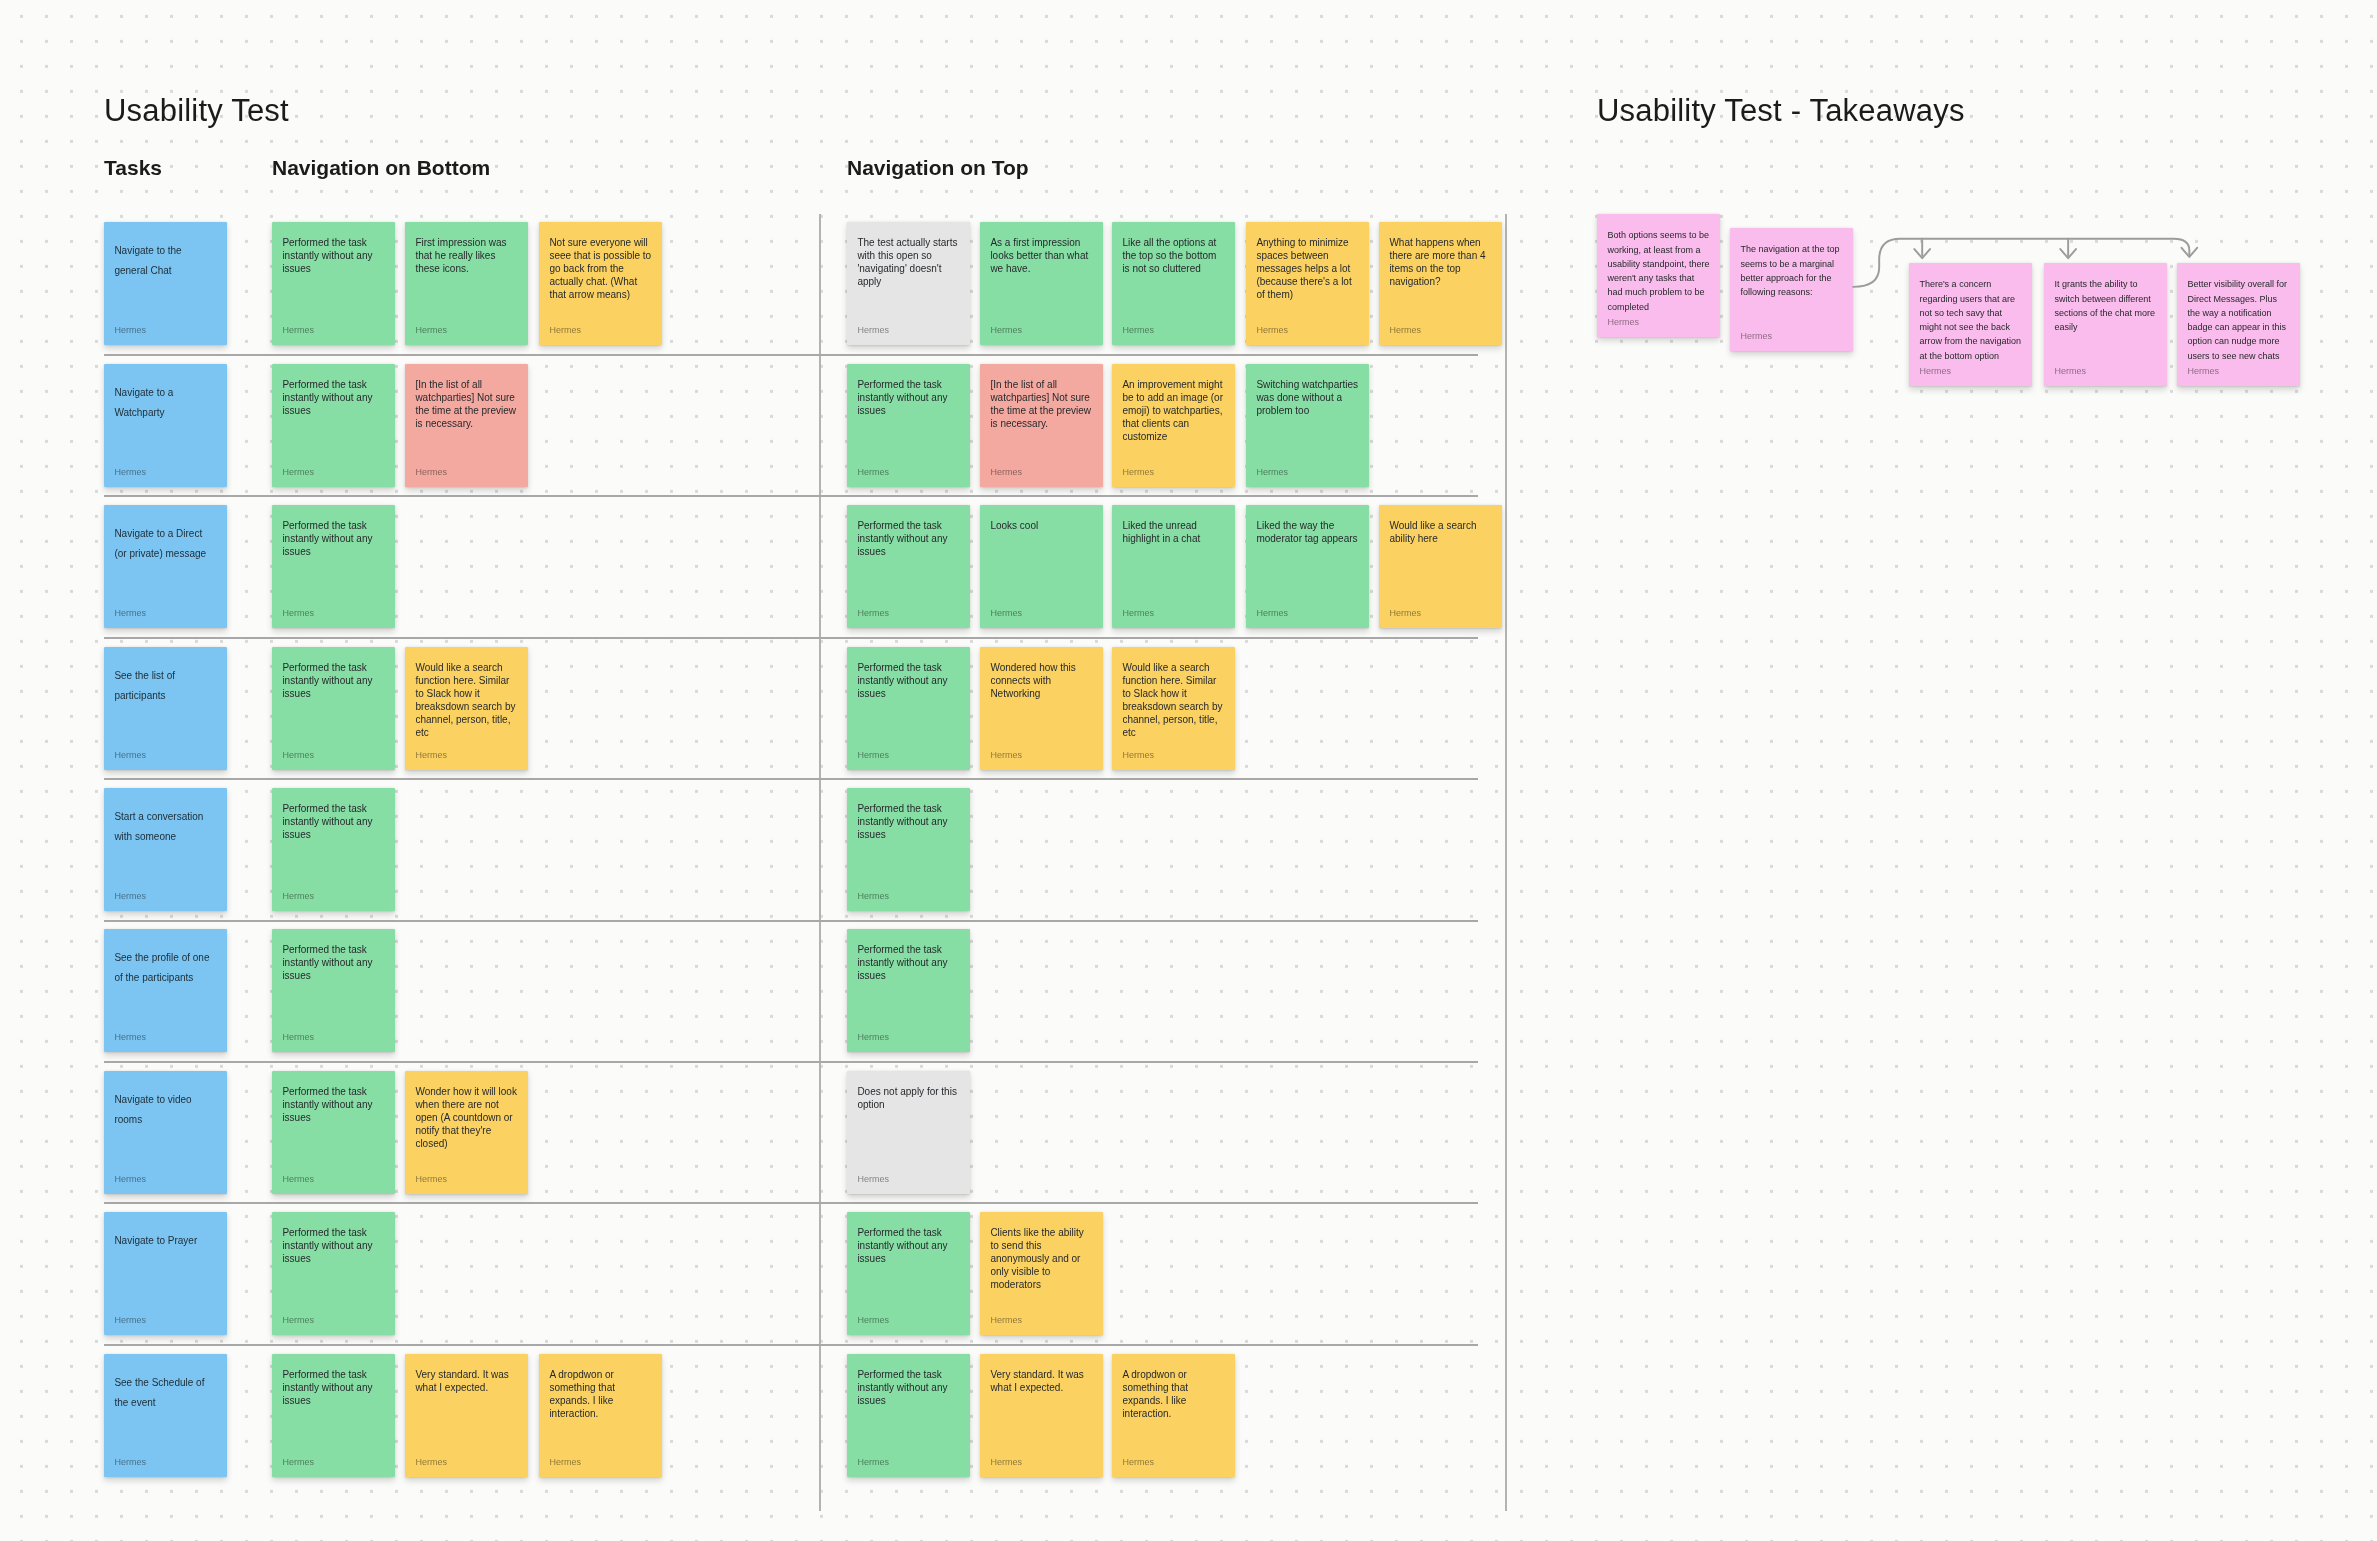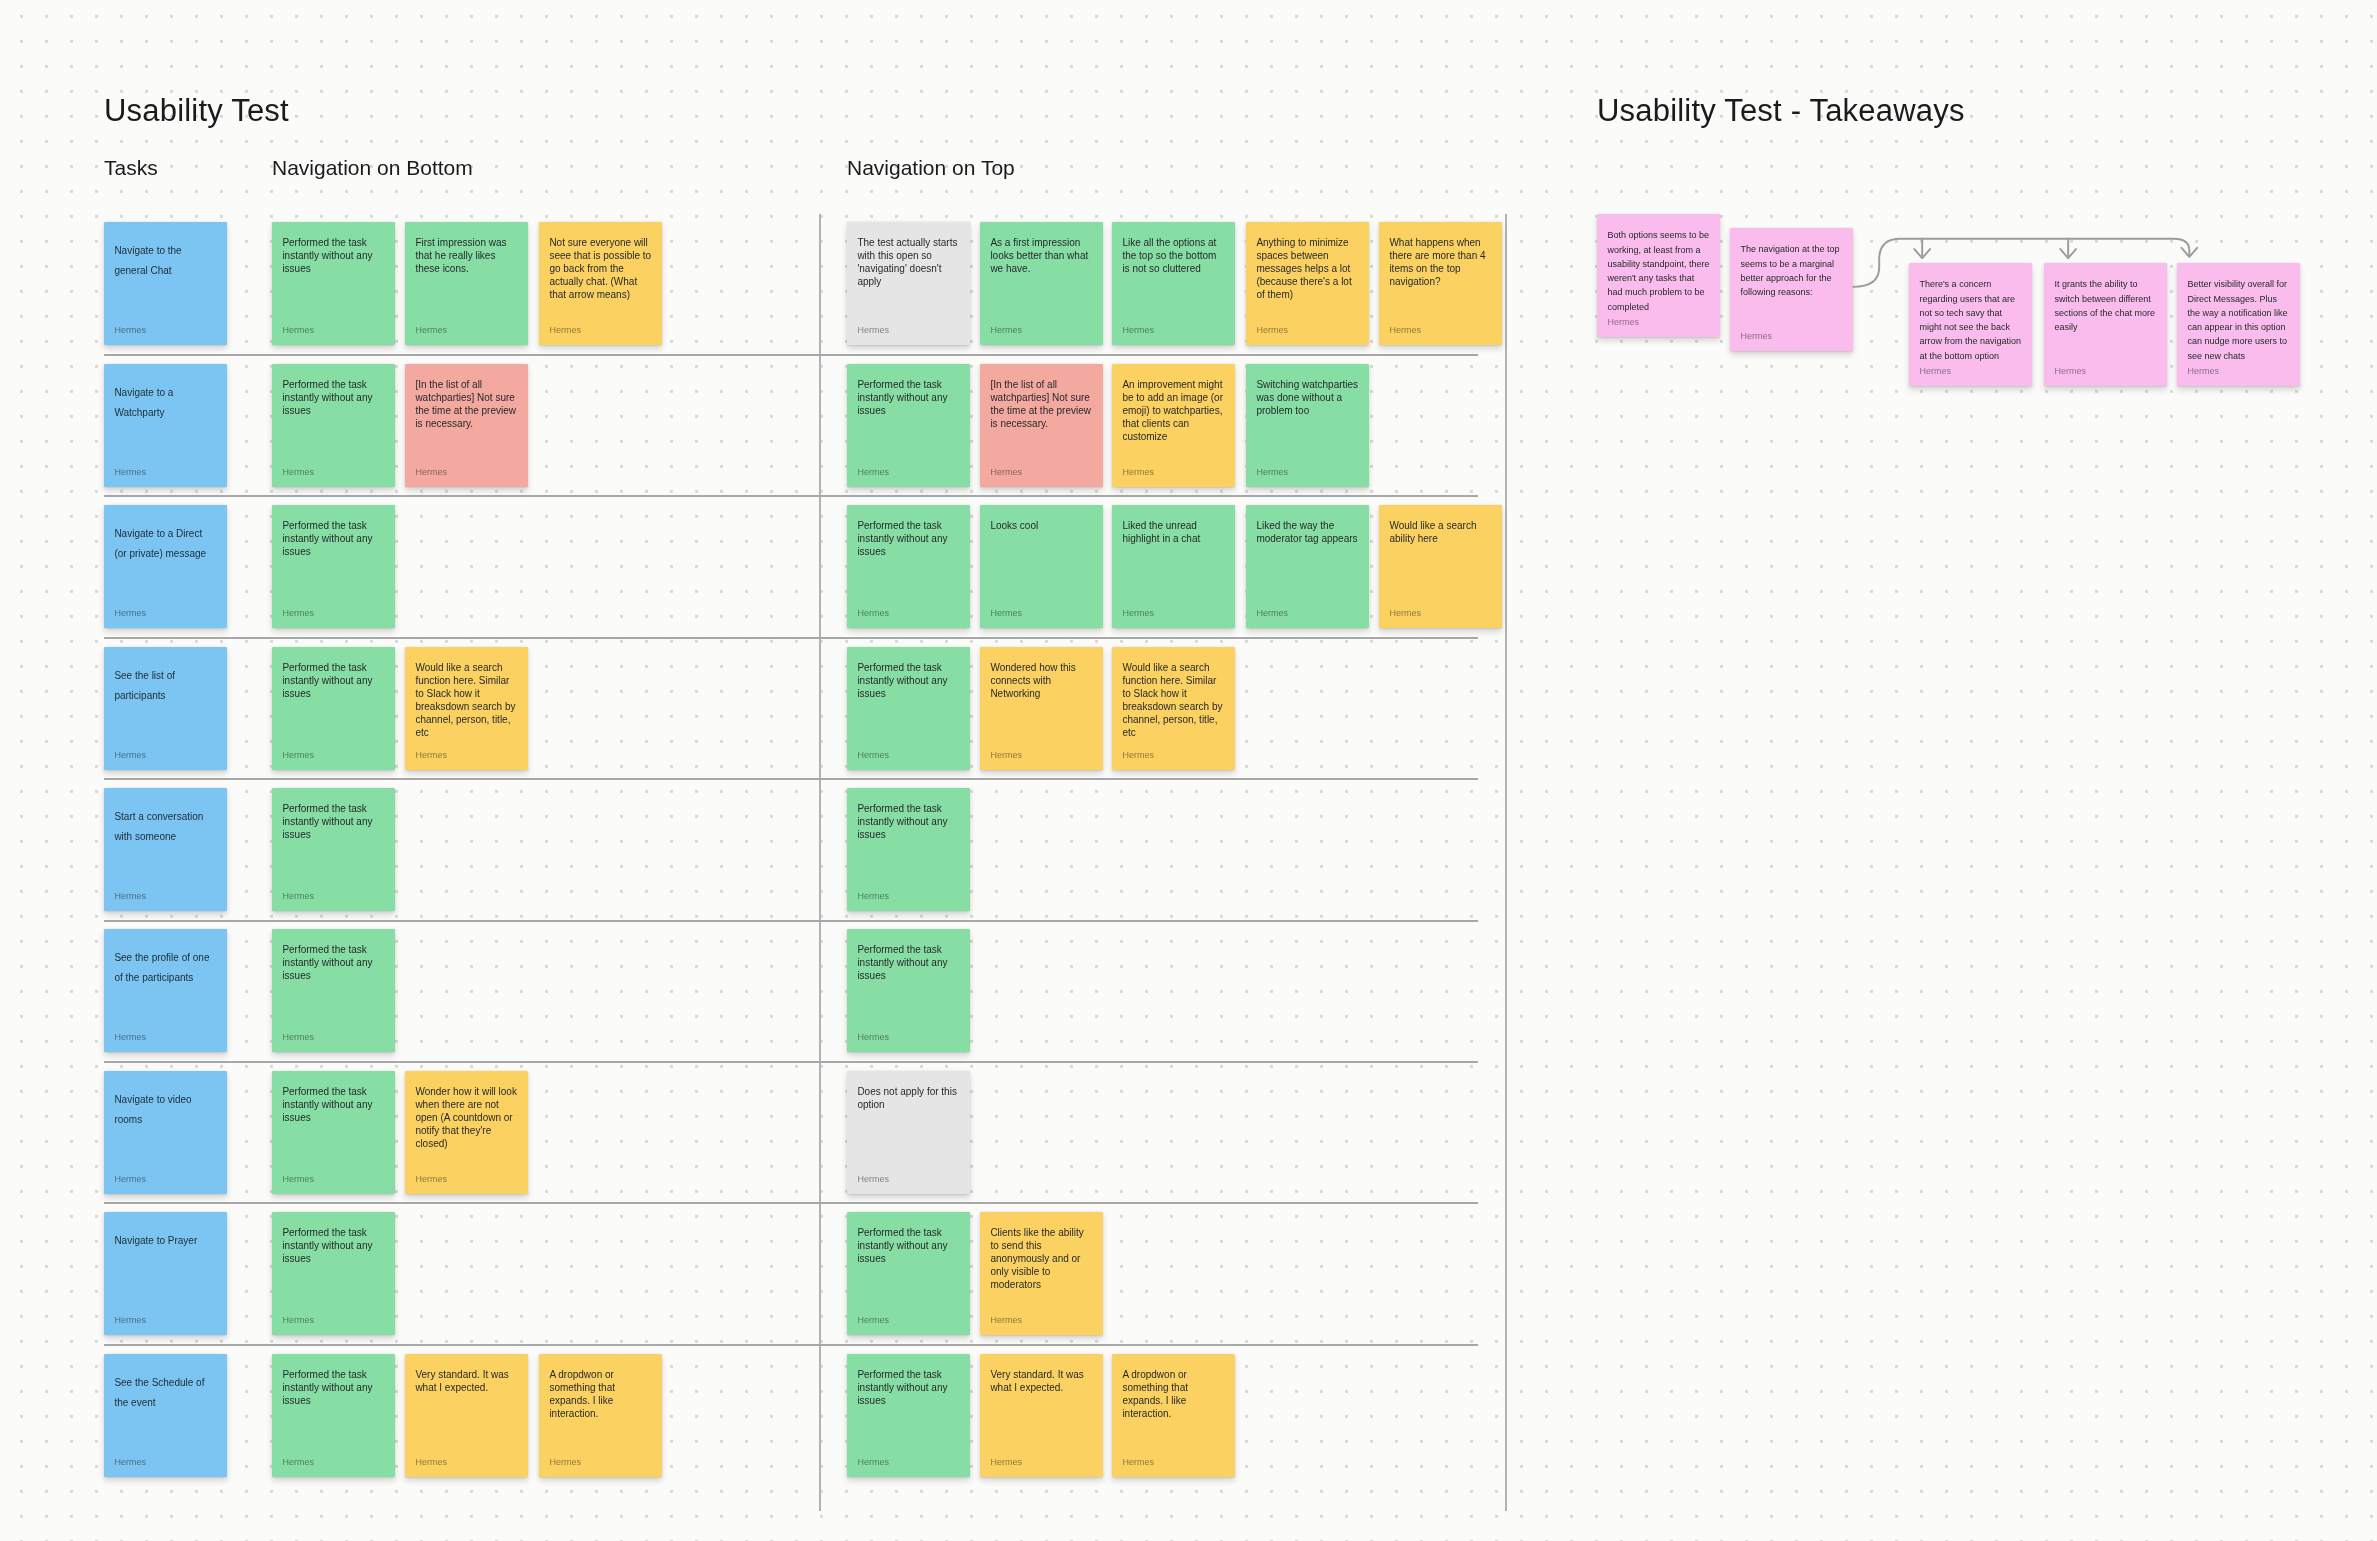--- a/index.html
+++ b/index.html
@@ -4,21 +4,21 @@
 <style>
   html,body{margin:0;padding:0}
   body{
     width:2377px;height:1542px;position:relative;overflow:hidden;
     background-color:#FBFBFA;
     background-image:radial-gradient(circle,#D9D9D9 1.4px,transparent 1.9px);
     background-size:25px 25px;background-position:9px 3.9px;
     font-family:"Liberation Sans",sans-serif;color:#1E1E1E;
   }
   .title{position:absolute;top:93px;font-size:31px;font-weight:500;letter-spacing:0.2px;color:#1B1B1B}
-  .col-h{position:absolute;top:156px;font-size:21px;font-weight:400;color:#1B1B1B}
+  .col-h{position:absolute;top:156px;font-size:21px;font-weight:700;color:#1B1B1B}
   .row{position:absolute;left:0;width:2377px;height:123px}
   .note{
     position:absolute;top:0;width:123px;height:123px;box-sizing:border-box;
     padding:14.3px 10.4px 10.4px 10.4px;border-radius:1.3px;
     box-shadow:0 3.3px 6.5px rgba(0,0,0,.15),0 0.7px 2px rgba(0,0,0,.10);
   }
   .note-text{font-size:10px;line-height:13px;color:#26292C}
   .task .note-text{font-size:10px;line-height:20px;color:#20303B;padding-top:5.2px}
   .takeaway .note-text{font-size:9px;line-height:14.3px}
   .note-author{position:absolute;left:10.4px;bottom:10.4px;font-size:9px;color:rgba(0,0,0,.45)}
@@ -289,21 +289,21 @@
 </div>
 <div class="note pink takeaway" style="left:1909px;top:263px">
   <div class="note-text">There's a concern regarding users that are not so tech savy that might not see the back arrow from the navigation at the bottom option</div>
   <div class="note-author">Hermes</div>
 </div>
 <div class="note pink takeaway" style="left:2044px;top:263px">
   <div class="note-text">It grants the ability to switch between different sections of the chat more easily</div>
   <div class="note-author">Hermes</div>
 </div>
 <div class="note pink takeaway" style="left:2177px;top:263px">
-  <div class="note-text">Better visibility overall for Direct Messages. Plus the way a notification like can appear in this option can nudge more users to see new chats</div>
+  <div class="note-text">Better visibility overall for Direct Messages. Plus the way a notification badge can appear in this option can nudge more users to see new chats</div>
   <div class="note-author">Hermes</div>
 </div>
 
 <svg class="connector" width="2377" height="1542" viewBox="0 0 3648 2366">
   <g stroke="#9C9C9C" stroke-width="3" fill="none" stroke-linecap="round" stroke-linejoin="round">
     <path d="M 2844 440 Q 2884 440 2884 410 L 2884 398 Q 2884 366 2916 366 L 3336 366 Q 3360 366 3360 384 L 3360 390"></path>
     <path d="M 2950 366 L 2950 392"></path>
     <path d="M 3174 366 L 3174 392"></path>
     <polyline points="2938,382 2950,396 2962,382"></polyline>
     <polyline points="3162,382 3174,396 3186,382"></polyline>

